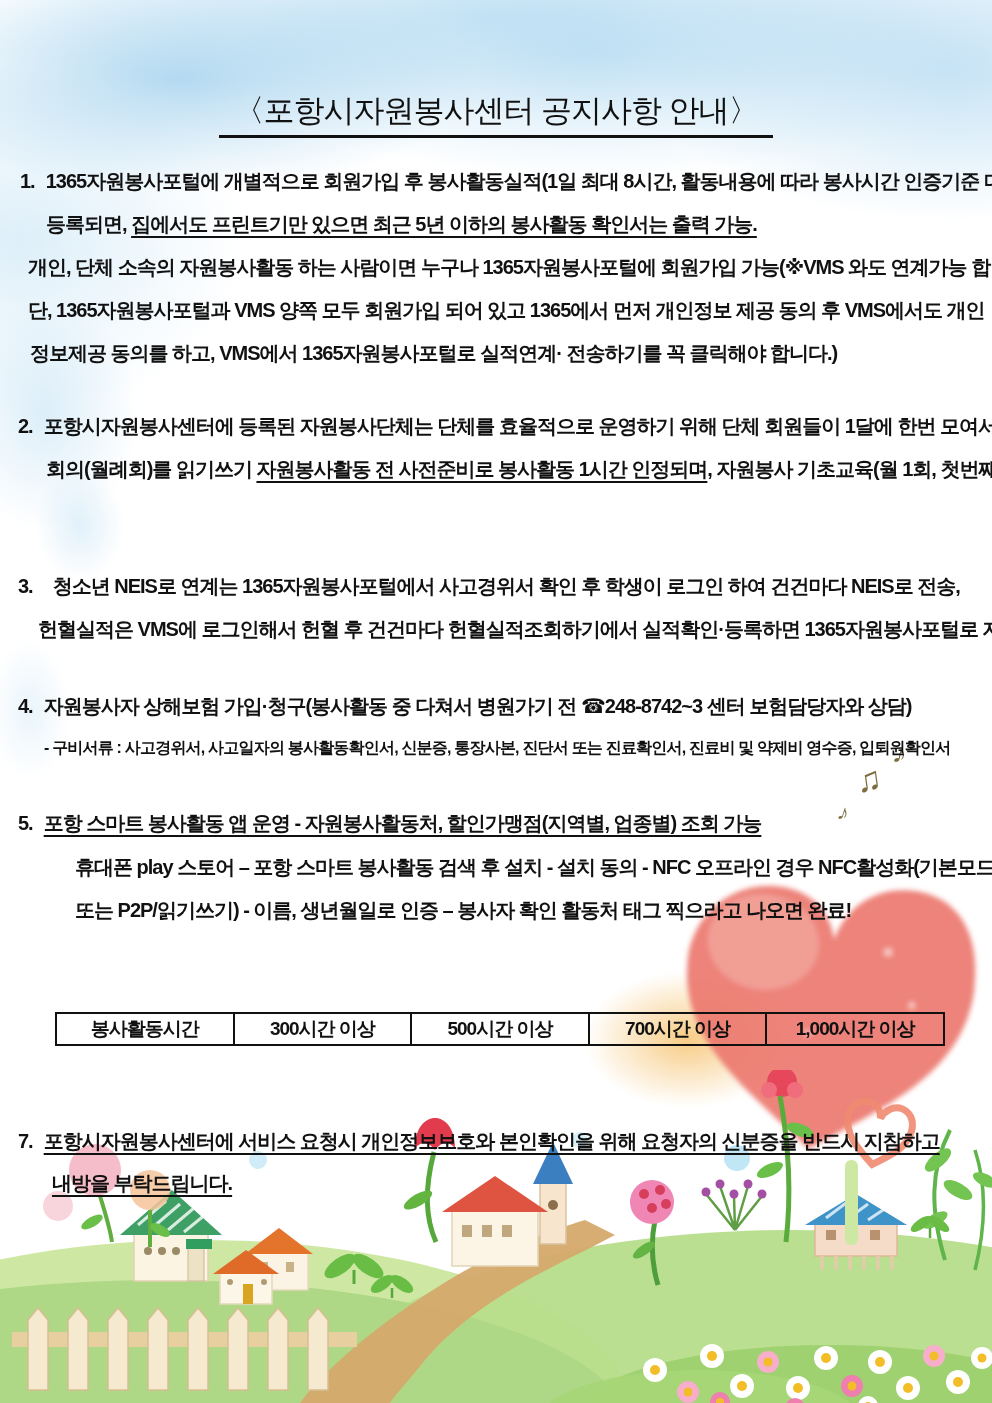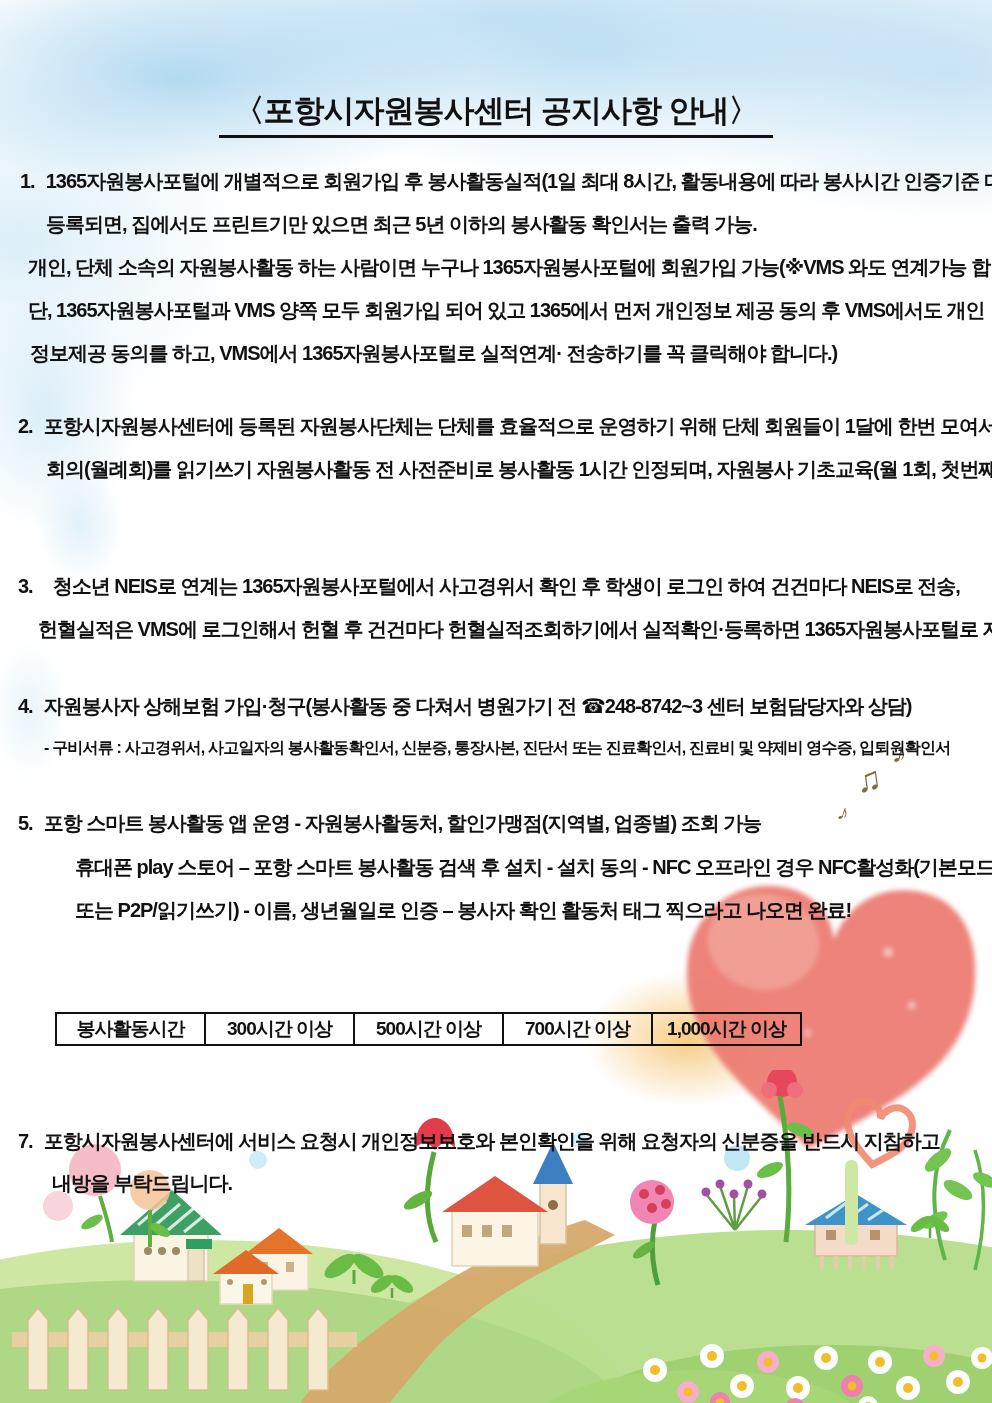--- a/index.html
+++ b/index.html
@@ -21,28 +21,28 @@
     background:radial-gradient(closest-side,rgba(247,201,126,.95),rgba(247,201,126,0));filter:blur(2px);}
   .big-heart{position:absolute;left:660px;top:855px;z-index:0;transform:rotate(7deg);filter:blur(2.5px);opacity:.93;pointer-events:none;}
   .notes{position:absolute;z-index:1;color:#6f5f2b;pointer-events:none;}
   .note{position:absolute;display:inline-block;opacity:.9;}
   .n1{left:893px;top:738px;font-size:28px;transform:rotate(12deg);}
   .n2{left:856px;top:760px;font-size:34px;transform:rotate(-8deg);}
   .n3{left:838px;top:800px;font-size:22px;transform:rotate(18deg);}
   .landscape{position:absolute;left:0;top:1070px;z-index:0;pointer-events:none;}
   
   .title{position:absolute;left:0;top:90px;width:100%;text-align:center;z-index:2;margin:0;}
-  .title span{font-size:31px;font-weight:700;letter-spacing:-1px;border-bottom:3px solid #111;padding:0 14px 7px;}
+  .title span{font-size:31px;font-weight:400;letter-spacing:-1px;border-bottom:3px solid #111;padding:0 14px 7px;}
   .ln{position:absolute;z-index:2;white-space:nowrap;font-size:20px;font-weight:700;letter-spacing:-1px;line-height:1.3;}
   .ln .num{display:inline-block;margin-right:11px;}
   .ln .num3{display:inline-block;margin-right:20px;}
-  .u{text-underline-offset:5px;text-decoration-thickness:2px;}
+  .u{text-decoration:underline;text-underline-offset:5px;text-decoration-thickness:2px;}
   .hv{font-weight:800;}
   .sm{font-size:16px;letter-spacing:-0.8px;text-align:right;}
-  .award-table{position:absolute;left:55px;top:1012px;width:747px;z-index:2;border-collapse:collapse;table-layout:fixed;}
+  .award-table{position:absolute;left:55px;top:1012px;width:890px;z-index:2;border-collapse:collapse;table-layout:fixed;}
   .award-table td{border:2px solid #111;height:30px;text-align:center;vertical-align:middle;
     font-size:19px;font-weight:700;letter-spacing:-1px;background:transparent;padding:0;}
 </style>
 </head>
 <body>
 
 <div class="page">
 
   <div class="wash-top"></div>
   <div class="wash-blob blob-a"></div>

